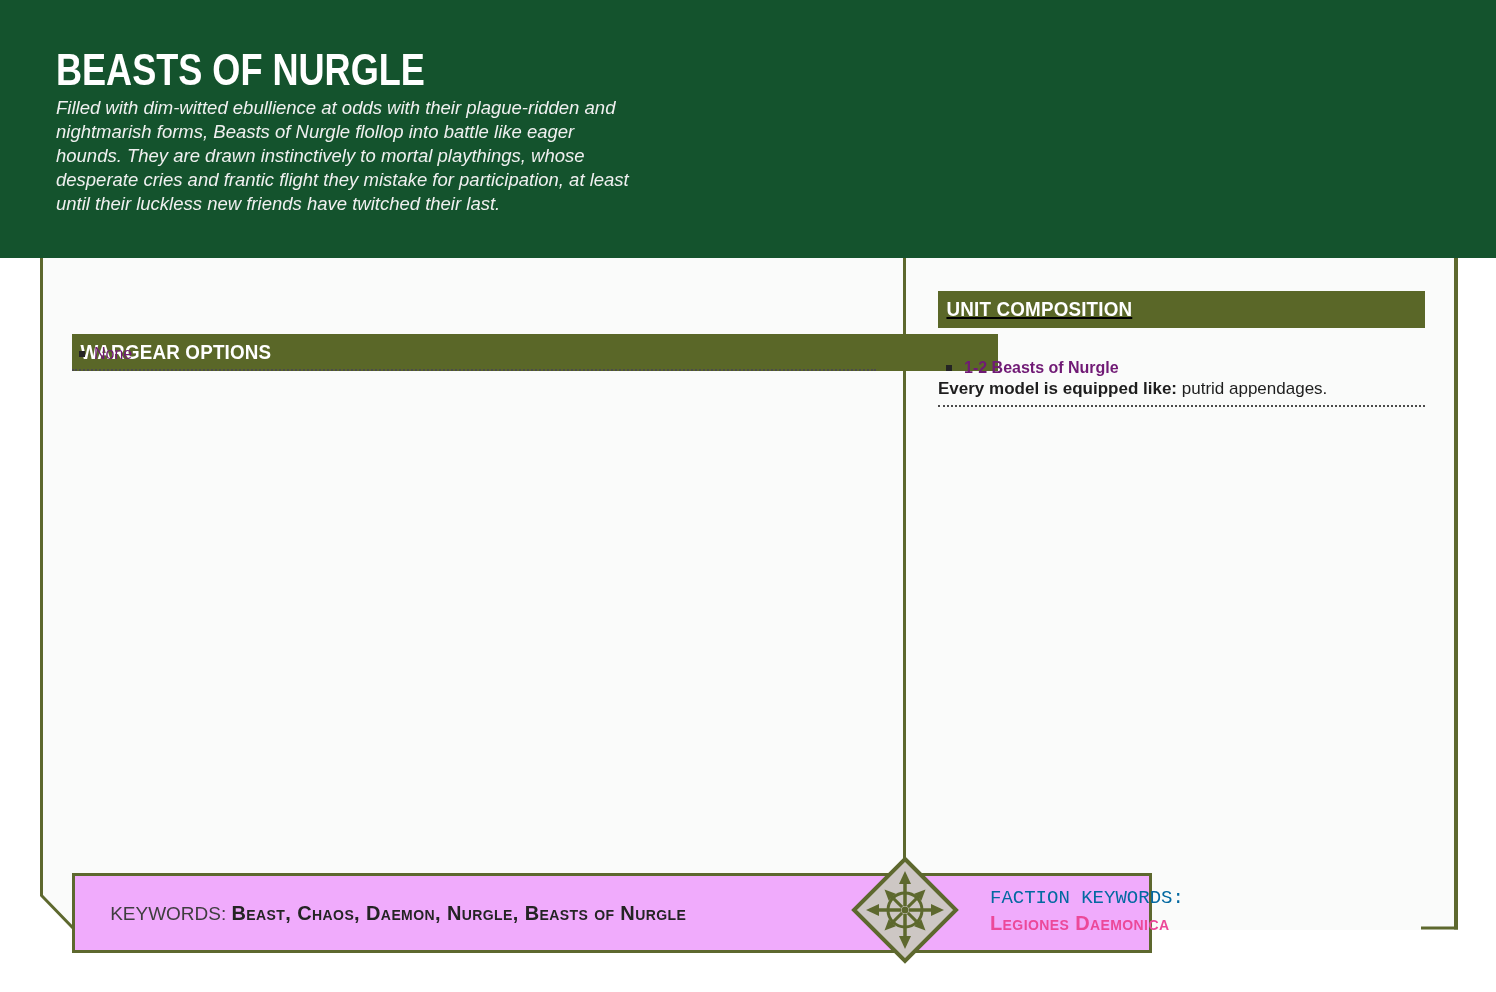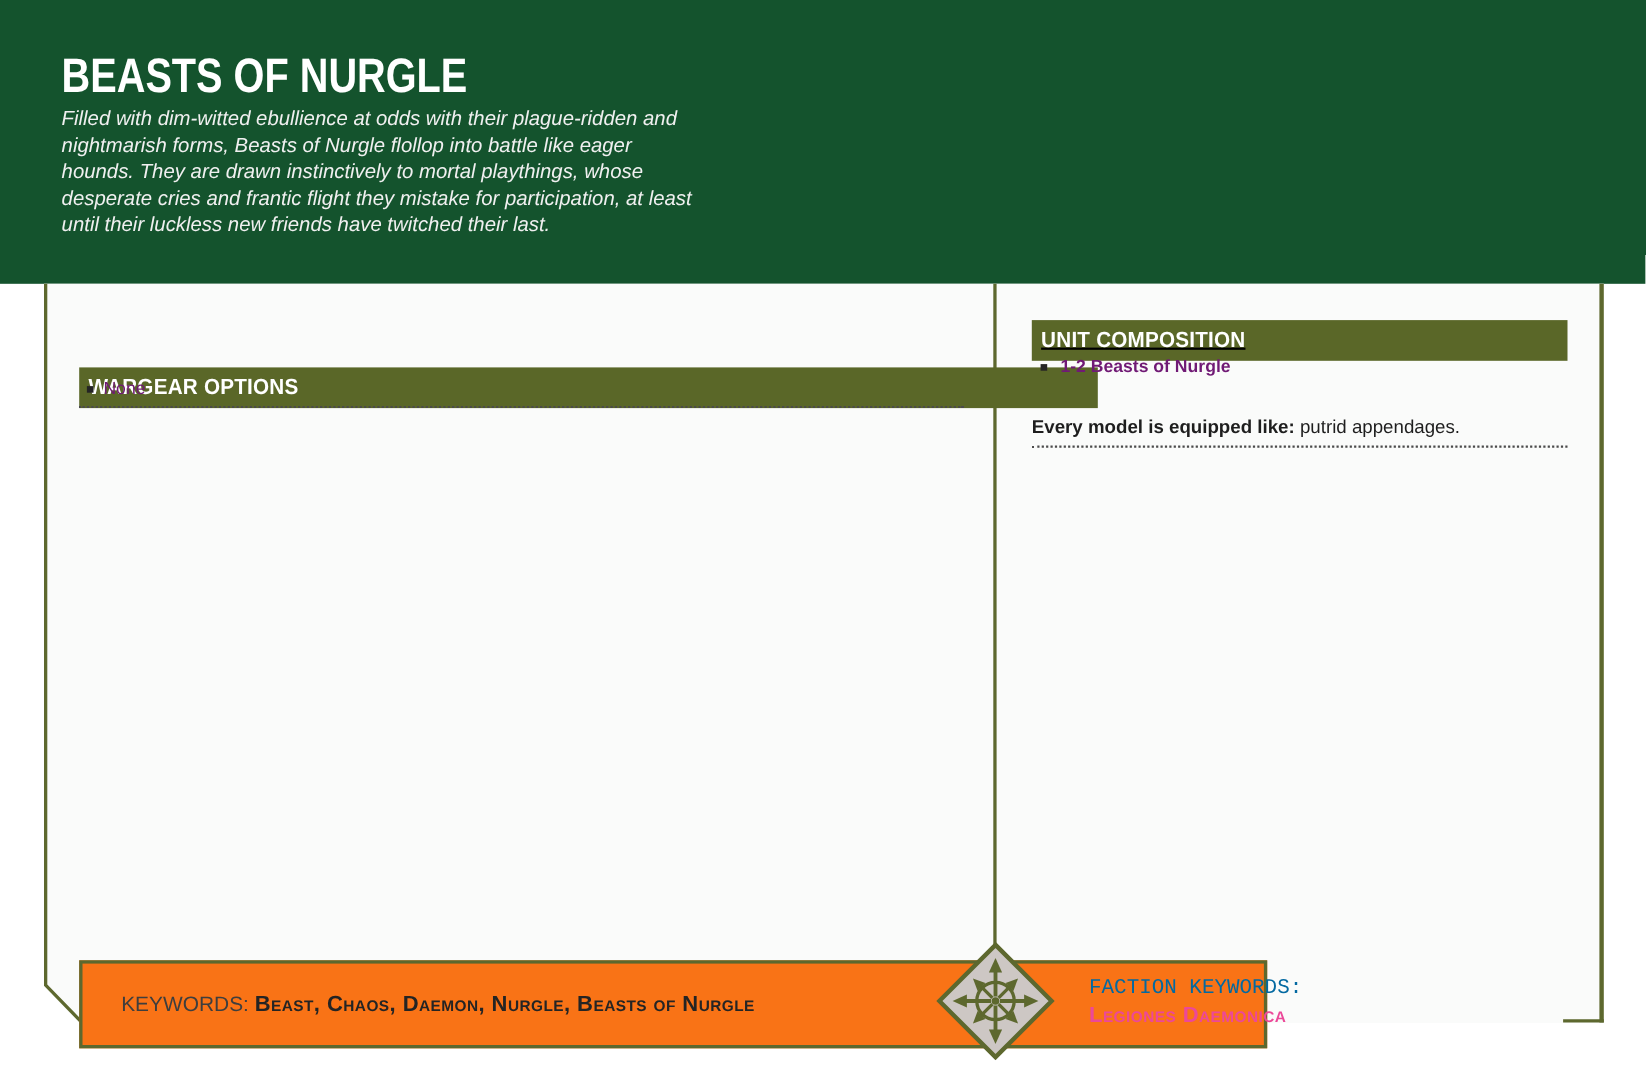--- a/index.html
+++ b/index.html
@@ -28,32 +28,32 @@
   .bar-unit{left:938px;top:291px;width:487px;text-decoration:underline;}
   .bar-title{
     color:#fff;font-weight:bold;font-size:20px;padding-left:9px;
     letter-spacing:0.2px;white-space:nowrap;
     transform:scaleX(0.94);transform-origin:left center;
   }
   
   .li-row{position:absolute;display:flex;align-items:center;height:20px;z-index:2;
           font-size:16px;color:#701a75;}
   .li-wargear{left:79px;top:344px;gap:9px;}
-  .li-unit{left:946px;top:324px;gap:12px;font-weight:bold;text-align:right;}
+  .li-unit{left:946px;top:358px;gap:12px;font-weight:bold;text-align:right;}
   .sq{width:6px;height:6px;background:#242424;flex:none;}
   .equip{position:absolute;left:938px;top:379px;font-size:17px;color:#1e1e1e;z-index:2;}
   .equip .lbl{font-weight:bold;}
   .equip .val{white-space:pre;}
   .dotted{position:absolute;height:0;border-bottom:2px dotted #4b4b4b;z-index:2;}
   .dot-wargear{left:72px;top:369px;width:804px;}
   .dot-unit{left:938px;top:405px;width:487px;}
   
   .kw-bar{
     position:absolute;left:72px;top:873px;width:1080px;height:80px;box-sizing:border-box;
-    background:#f97316;border:3px solid #5d682e;display:flex;align-items:center;z-index:3;
+    background:#f0abfc;border:3px solid #5d682e;display:flex;align-items:center;z-index:3;
   }
   .kw-line{padding-left:14px;font-size:19px;color:#3e3e3e;white-space:pre;}
   .kw-value{font-weight:bold;color:#242424;font-variant:small-caps;letter-spacing:0.4px;font-size:20px;}
   .faction{position:absolute;left:990px;top:886px;z-index:4;line-height:25px;}
   .faction-label{font-size:19px;color:#0369a1;font-family:Liberation Mono, monospace;}
   .faction-value{font-size:20px;font-weight:bold;color:#ec4899;font-variant:small-caps;letter-spacing:0.4px;}
   
   .diamond{position:absolute;left:851px;top:856px;width:108px;height:108px;z-index:5;}
 </style>
 </head>

